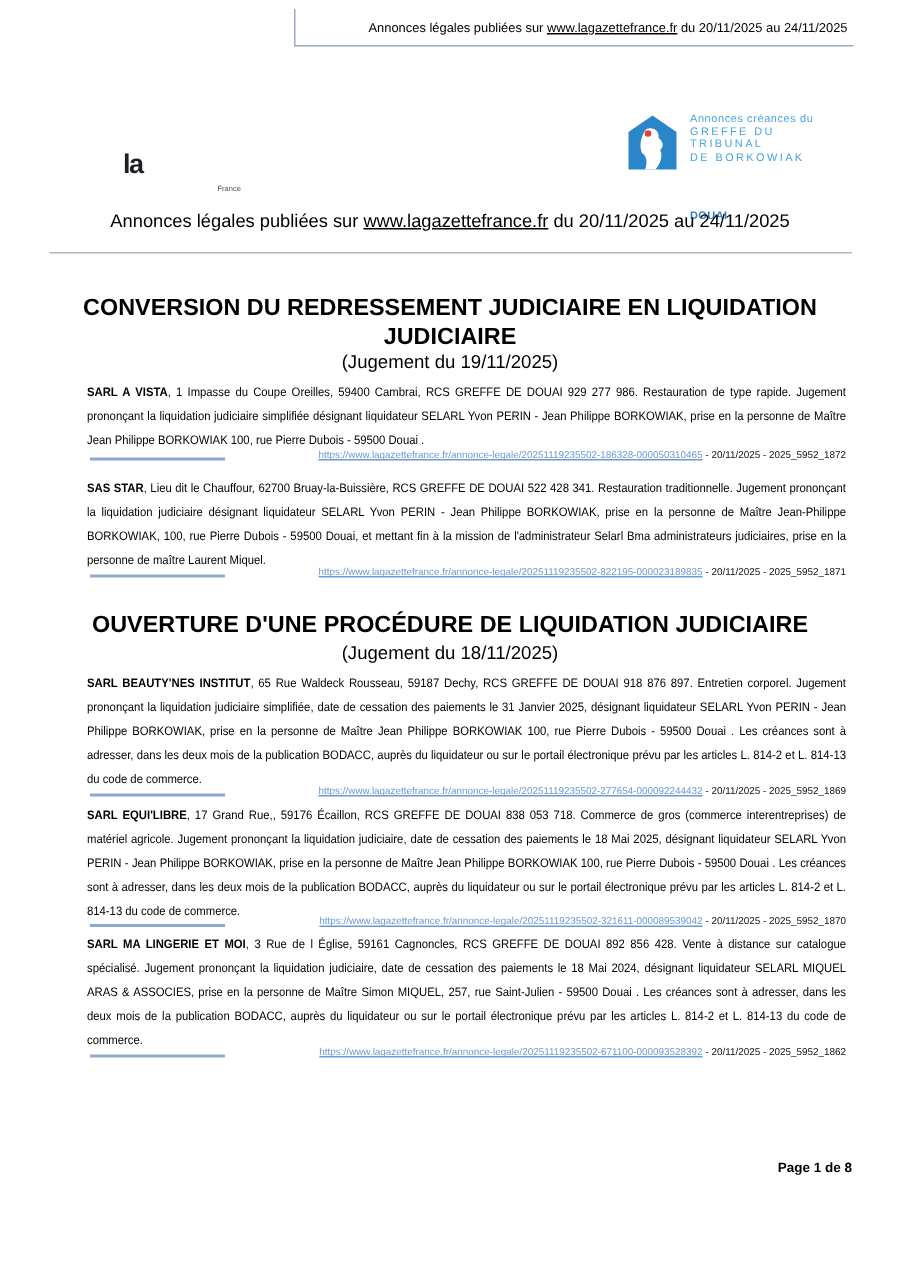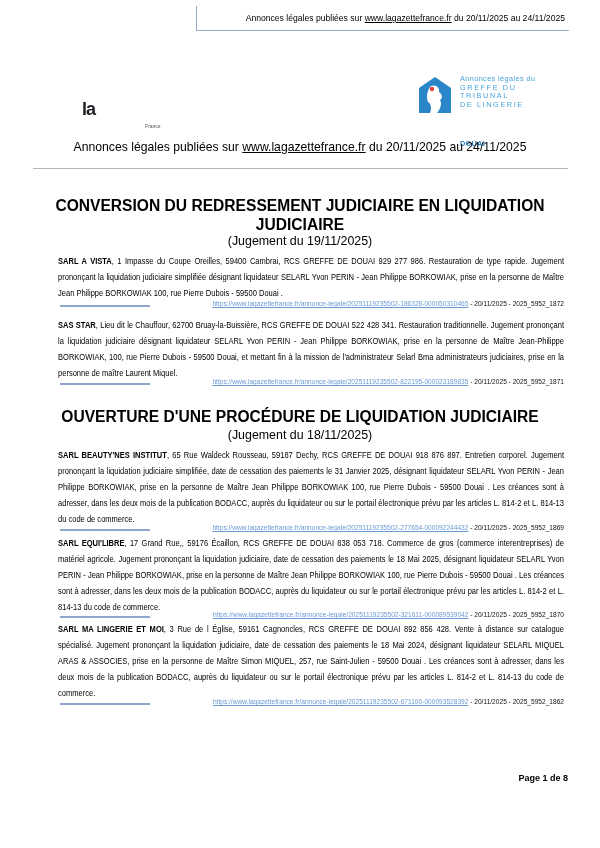--- a/index.html
+++ b/index.html
@@ -43,23 +43,23 @@
   <span class="logo-france">France</span>
 </div>
 
 <div class="logo-greffe">
   <svg class="greffe-badge" viewBox="0 0 34 38">
     <path d="M17 1 L33 12 L33 37 L1 37 L1 12 Z" fill="#2a86c8"></path>
     <path d="M13 10 C18 8 22 12 21 16 C24 18 25 22 22 24 C24 27 23 32 19 37 L12 37 C14 32 13 28 10 26 C8 22 9 14 13 10 Z" fill="#ffffff"></path>
     <circle cx="14" cy="13" r="2.2" fill="#e0413a"></circle>
   </svg>
   <div class="greffe-text">
-    <div>Annonces légales du</div>
+    <div>Annonces créances du</div>
     <div class="wide">GREFFE DU TRIBUNAL</div>
-    <div class="wide">DE LINGERIE</div>
+    <div class="wide">DE BORKOWIAK</div>
     <div class="bold">DOUAI</div>
   </div>
 </div>
 
 <div class="sub-header">
   <span>Annonces légales publiées sur </span><span class="u">www.lagazettefrance.fr</span><span> du 20/11/2025 au 24/11/2025</span>
 </div>
 <div class="hr"></div>
 
 <div class="sec-title" style="top:196px;">CONVERSION DU REDRESSEMENT JUDICIAIRE EN LIQUIDATION JUDICIAIRE</div>

